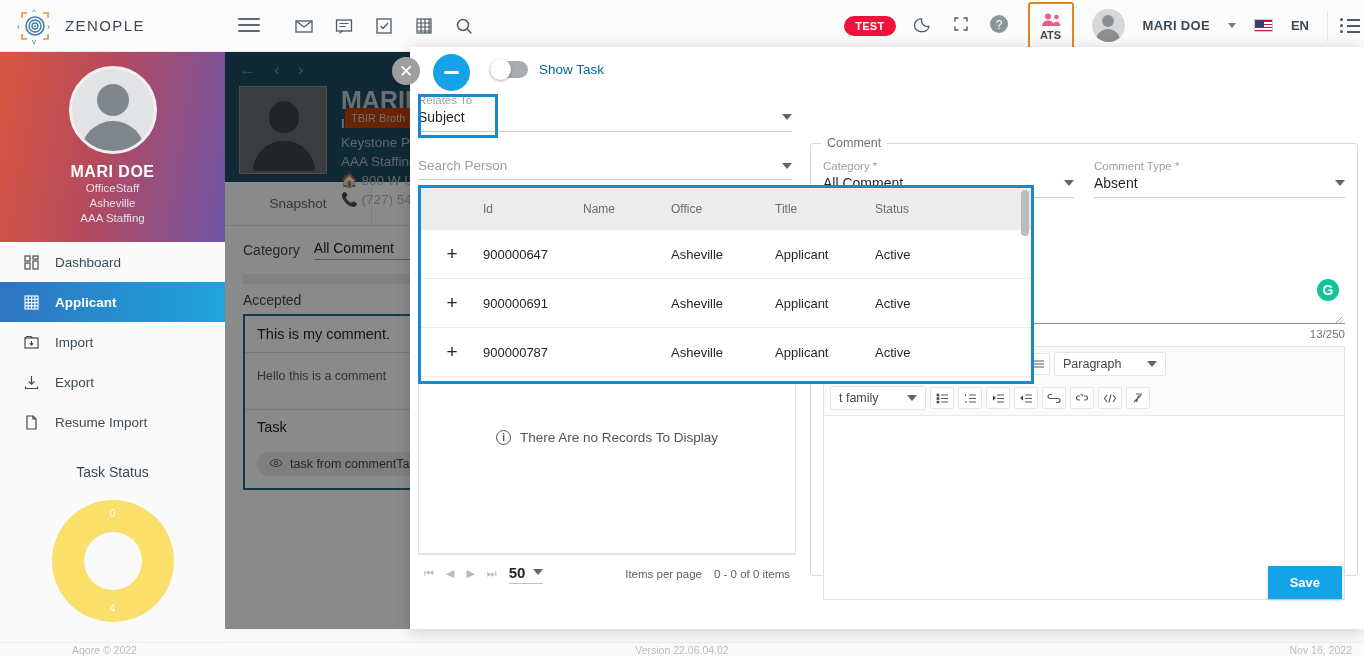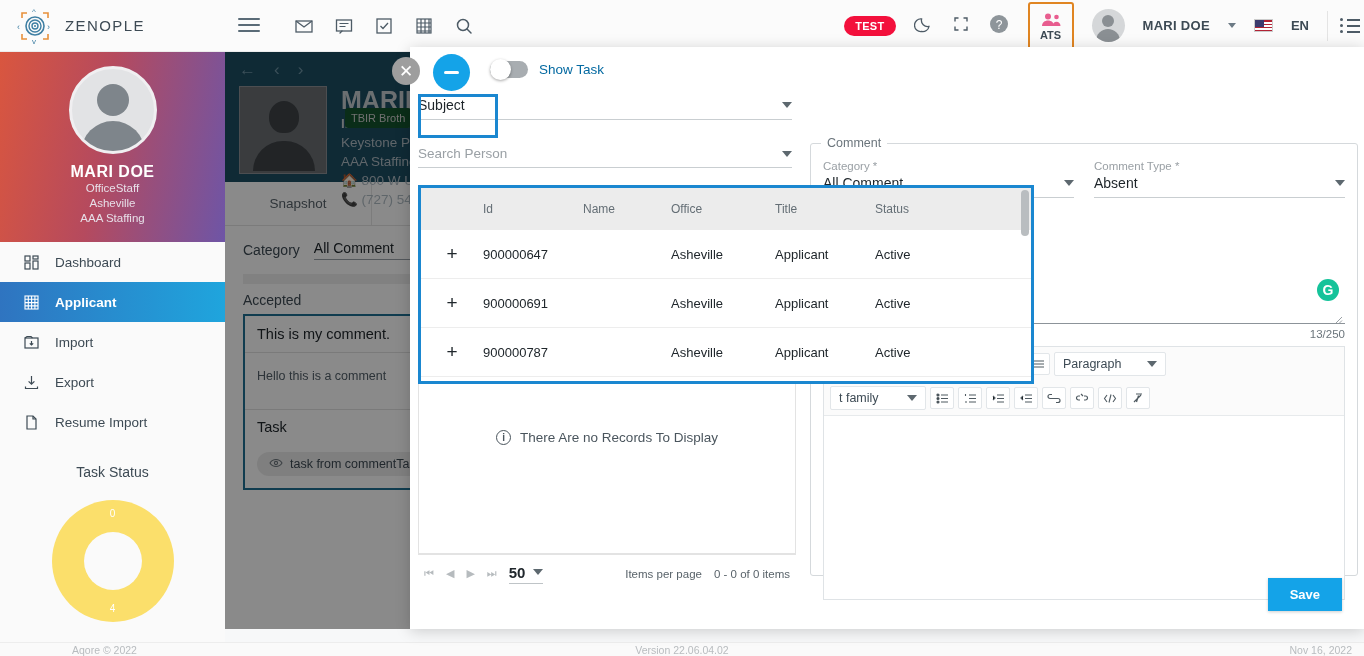--- a/index.html
+++ b/index.html
@@ -97,21 +97,21 @@
   .detail-panel {
     position: absolute; left: 225px; top: 52px; width: 1139px; height: 577px;
     background: #fff; z-index: 5;
   }
   .dp-header {
     position: relative; height: 130px; background: #1d4e63; padding: 8px 14px 0 14px;
   }
   .dp-navrow { display: flex; gap: 18px; align-items: center; color: #6d93a4; font-size: 17px; }
   .dp-arrow { cursor: pointer; }
   .dp-chip {
-    position: absolute; left: 120px; top: 56px; background: #14532d; color: #cfcfcf;
+    position: absolute; left: 120px; top: 56px; background: #c2410c; color: #cfcfcf;
     font-size: 11px; padding: 4px 6px; border-radius: 3px;
   }
   .dp-body { display: flex; gap: 14px; margin-top: 6px; }
   .dp-photo { width: 88px; height: 88px; background: #6b6f73; border: 1px solid #8c9096; position: relative; overflow:hidden;}
   .dp-photo .head { position:absolute;width:30px;height:32px;border-radius:50% 50% 45% 45%;background:#3f4347;left:29px;top:14px;}
   .dp-photo .body { position:absolute;width:62px;height:30px;border-radius:31px 31px 0 0;background:#3f4347;left:13px;top:54px;}
   .dp-name { color: #c6cdd1; font-size: 25px; font-weight: 600; line-height: 28px; }
   .dp-line { color: #b0bcc4; font-size: 13.5px; line-height: 19px; }
   .dp-line b { font-weight: 700; color:#c6cdd1; }
   .dp-tabs { display: flex; height: 44px; border-bottom: 1px solid #e3e3e3; }
@@ -251,21 +251,21 @@
   table.dd-table th {
     background: #ececec; text-align: left; font-weight: normal; font-size: 12px; color: #646e75;
     padding: 12px 0 12px 0; height: 42px;
   }
   table.dd-table td {
     font-size: 13px; color: #20272c; padding: 13px 0; border-bottom: 1px solid #ededed;
   }
   .dd-plus { font-size: 19px; color:#20272c; cursor:pointer; }
 
   .save-btn {
-    position: absolute; right: 22px; bottom: 18px; background: #14a3e8; color:#fff;
+    position: absolute; right: 22px; bottom: 30px; background: #14a3e8; color:#fff;
     font-size: 13px; font-weight: 600; padding: 9px 22px; border:none; cursor:pointer;
     box-shadow: 0 1px 3px rgba(0,0,0,.2); z-index: 41;
   }
 </style>
 </head>
 <body>
 
 <div class="app">
 
   <div class="topbar">
@@ -542,20 +542,21 @@
           <span class="knob"></span>
         </span>
       <span class="toggle-label">Show Task</span>
     </div>
 
     <div class="modal-body">
 
       <div class="col-left">
 
         <div class="field" style="margin-top:0;">
+          <div class="flabel">Relates To</div>
           <div class="fvalue">
             <span>Subject</span>
             <span class="sel-caret"></span>
           </div>
           <div class="relates-label-box"></div>
         </div>
 
         <div class="field">
           <div class="fvalue" style="padding-top:14px;">
             <span class="fplaceholder">Search Person</span>

